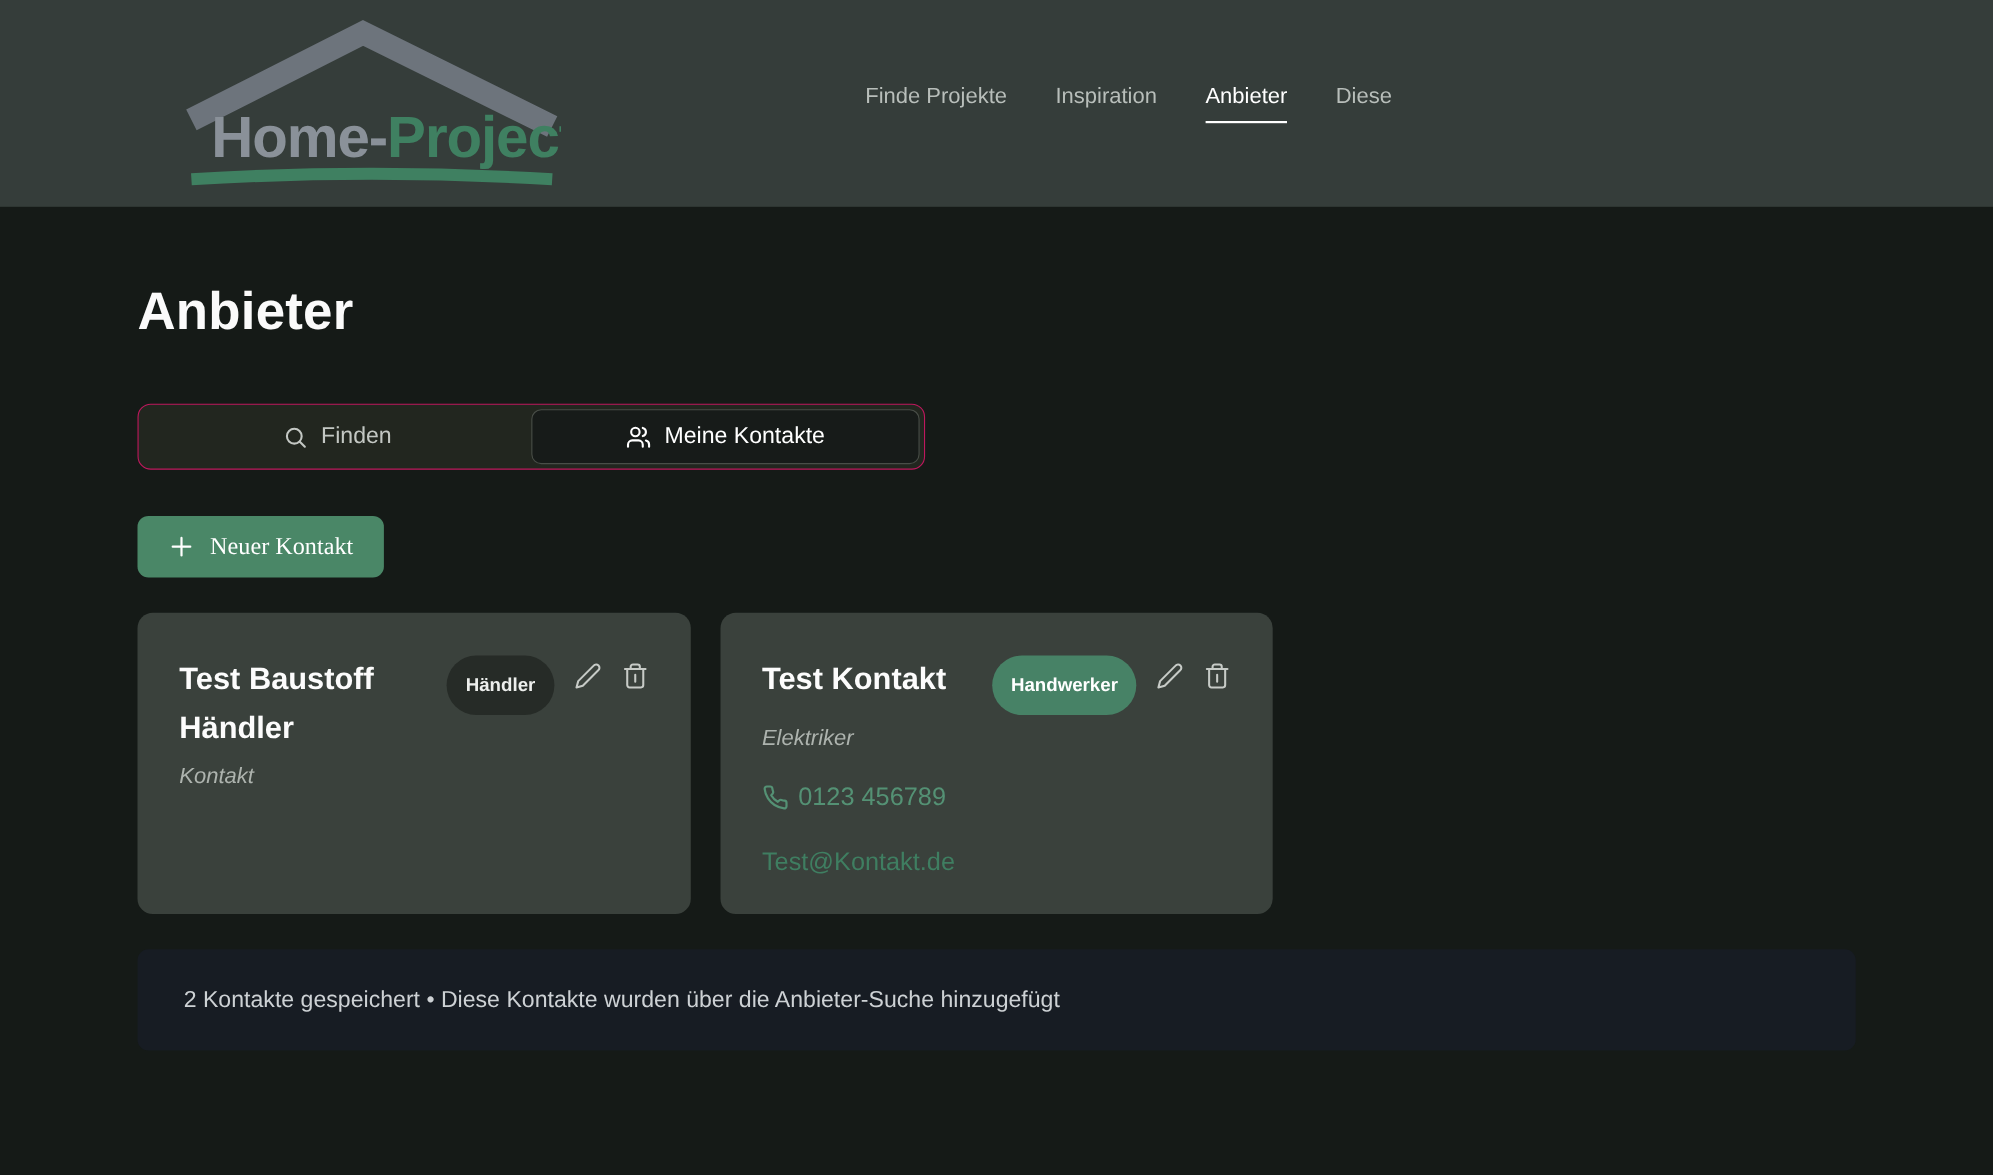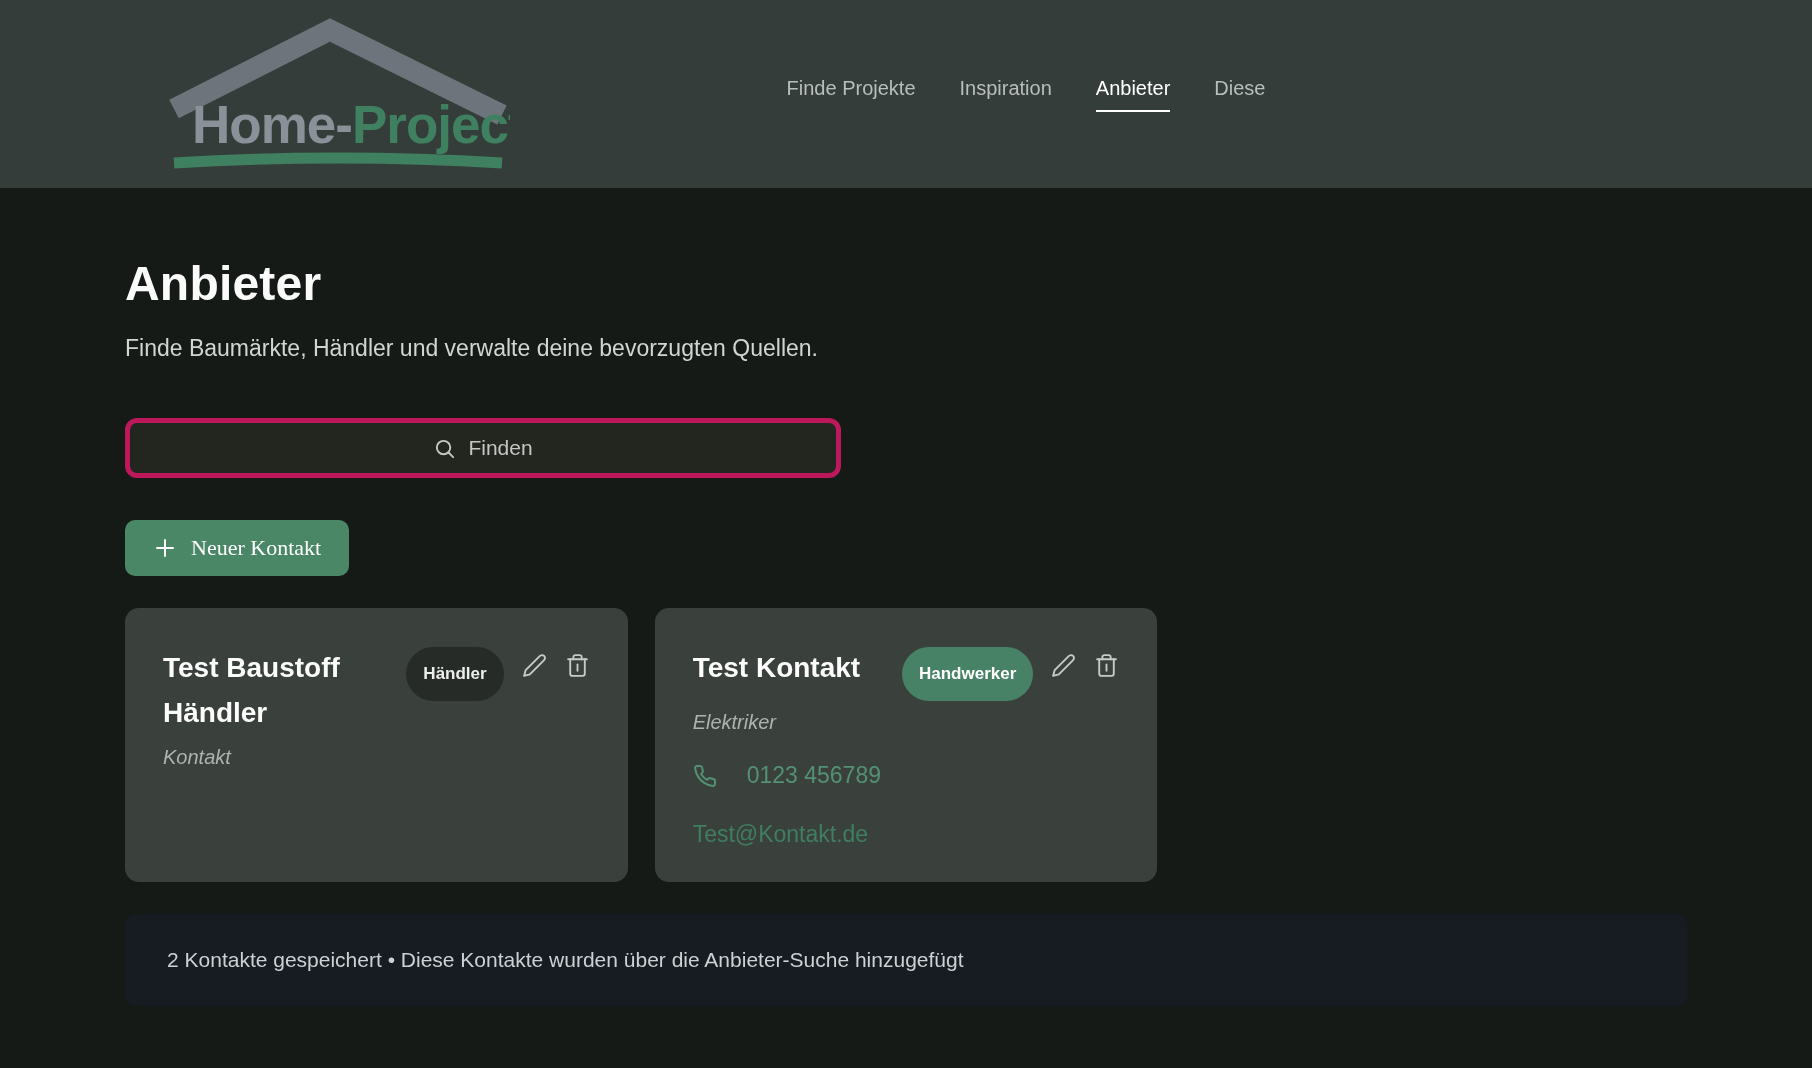--- a/index.html
+++ b/index.html
@@ -63,21 +63,21 @@
     font-size: 23px;
     color: #d2d6d2;
   }
 
   
   .tab-switcher {
     margin-top: 56px;
     width: 716px;
     height: 60px;
     background: #22261f;
-    border: 5px solid #be185d;
+    border: 1px solid #be185d;
     border-radius: 12px;
     display: flex;
     padding: 4px;
     text-align: right;
   }
   .tab {
     flex: 1;
     display: flex;
     align-items: center;
     justify-content: center;
@@ -167,21 +167,21 @@
   .card-category {
     margin-top: 10px;
     font-size: 20px;
     color: #adb3ae;
     font-style: italic;
   }
   .card-phone {
     margin-top: 28px;
     display: flex;
     align-items: center;
-    gap: 30px;
+    gap: 9px;
     font-size: 23px;
     color: #549174;
     text-decoration: none;
     cursor: pointer;
     width: fit-content;
   }
   .card-phone svg { width: 24px; height: 24px; }
   .card-email {
     margin-top: 32px;
     display: block;
@@ -223,29 +223,37 @@
         <a class="nav-item">Finde Projekte</a>
         <a class="nav-item">Inspiration</a>
         <a class="nav-item active">Anbieter</a>
         <a class="nav-item">Diese</a>
       </nav>
   </div>
 </header>
 
 <main class="main-content">
   <h1 class="page-title">Anbieter</h1>
-  <p class="page-subtitle">Finde Baumärkte, Händler und verwalte deine bevorzugten Quellen.</p>
 
   <div class="tab-switcher">
     <div class="tab">
       <svg viewBox="0 0 24 24" fill="none" stroke="currentColor" stroke-width="2" stroke-linecap="round" stroke-linejoin="round">
         <circle cx="11" cy="11" r="7"></circle>
           <line x1="21" y1="21" x2="16.2" y2="16.2"></line>
       </svg>
       <span>Finden</span>
+    </div>
+    <div class="tab active">
+      <svg viewBox="0 0 24 24" fill="none" stroke="currentColor" stroke-width="2" stroke-linecap="round" stroke-linejoin="round">
+        <path d="M16 21v-2a4 4 0 0 0-4-4H6a4 4 0 0 0-4 4v2"></path>
+        <circle cx="9" cy="7" r="4"></circle>
+        <path d="M22 21v-2a4 4 0 0 0-3-3.87"></path>
+        <path d="M16 3.13a4 4 0 0 1 0 7.75"></path>
+      </svg>
+      <span>Meine Kontakte</span>
     </div>
   </div>
 
   <button class="new-contact-btn">
     <svg viewBox="0 0 24 24" fill="none" stroke="currentColor" stroke-width="2" stroke-linecap="round">
       <line x1="12" y1="4" x2="12" y2="20"></line>
         <line x1="4" y1="12" x2="20" y2="12"></line>
     </svg>
     <span>Neuer Kontakt</span>
   </button>

